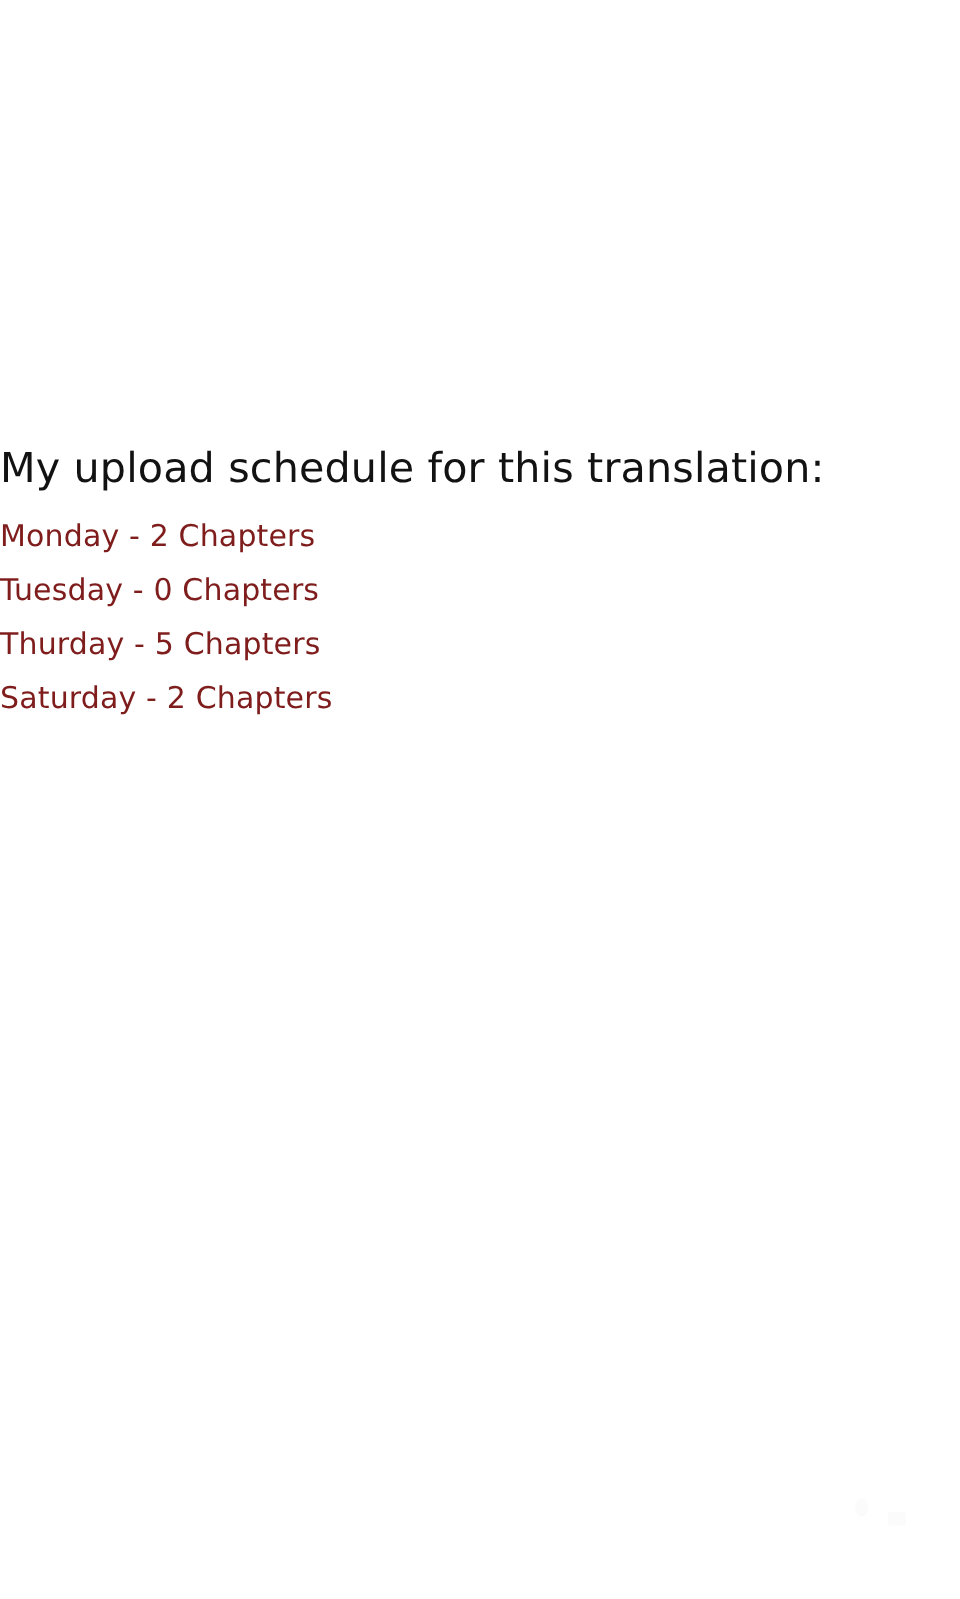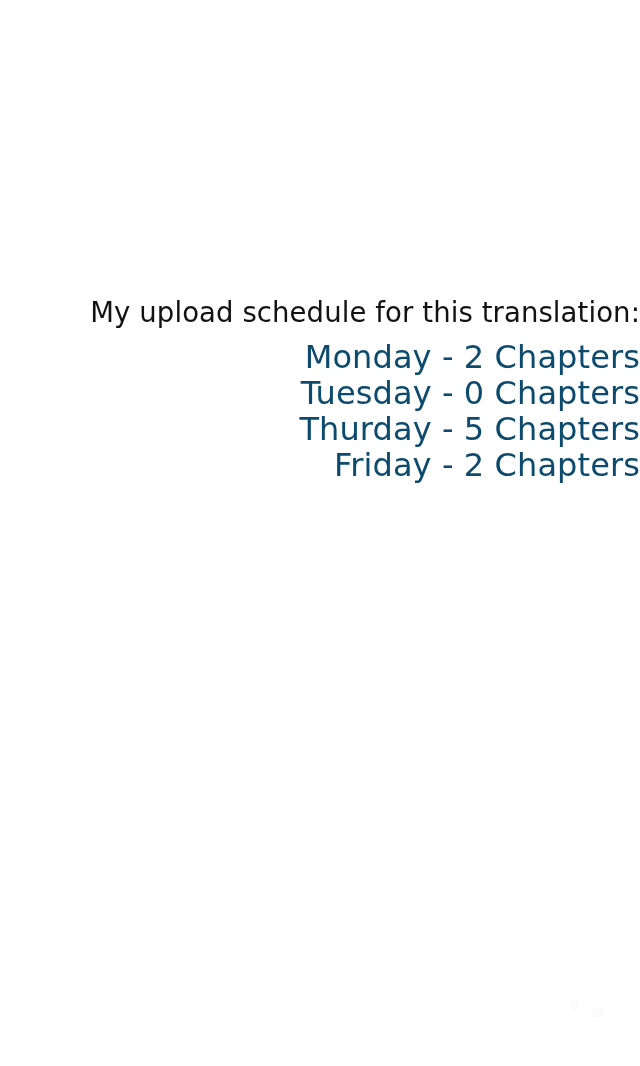--- a/index.html
+++ b/index.html
@@ -22,21 +22,21 @@
     width: 640px;
     height: 1066px;
     background: #ffffff;
   }
 
   #note-block {
     position: absolute;
     left: 0;
     top: 294px;
     width: 640px;
-    text-align: right;
+    text-align: left;
     color: #121212;
   }
 
   #schedule-title {
     display: block;
     font-size: 27.5px;
     line-height: 36px;
     letter-spacing: 0.1px;
     white-space: nowrap;
     color: #121212;
@@ -44,25 +44,25 @@
 
   #schedule-list {
     margin: 0;
     padding: 0;
     list-style: none;
     margin-top: 9px;
   }
 
   .schedule-line {
     display: block;
-    font-size: 32px;
+    font-size: 20px;
     line-height: 36px;
     letter-spacing: 0.1px;
     white-space: nowrap;
-    color: #0c4a6e;
+    color: #7f1d1d;
   }
 
   
   .artifact {
     position: absolute;
     background: #fbfbfb;
     border-radius: 50%;
   }
   #artifact-a {
     left: 570px;
@@ -84,21 +84,21 @@
 <div id="page">
 
   <div id="note-block">
 
     <span id="schedule-title">My upload schedule for this translation:</span>
 
     <ul id="schedule-list">
       <li class="schedule-line">Monday - 2 Chapters</li>
       <li class="schedule-line">Tuesday - 0 Chapters</li>
       <li class="schedule-line">Thurday - 5 Chapters</li>
-      <li class="schedule-line">Friday - 2 Chapters</li>
+      <li class="schedule-line">Saturday - 2 Chapters</li>
     </ul>
 
   </div>
 
   <div class="artifact" id="artifact-a"></div>
   <div class="artifact" id="artifact-b"></div>
 
 </div>
 
 </body></html>

